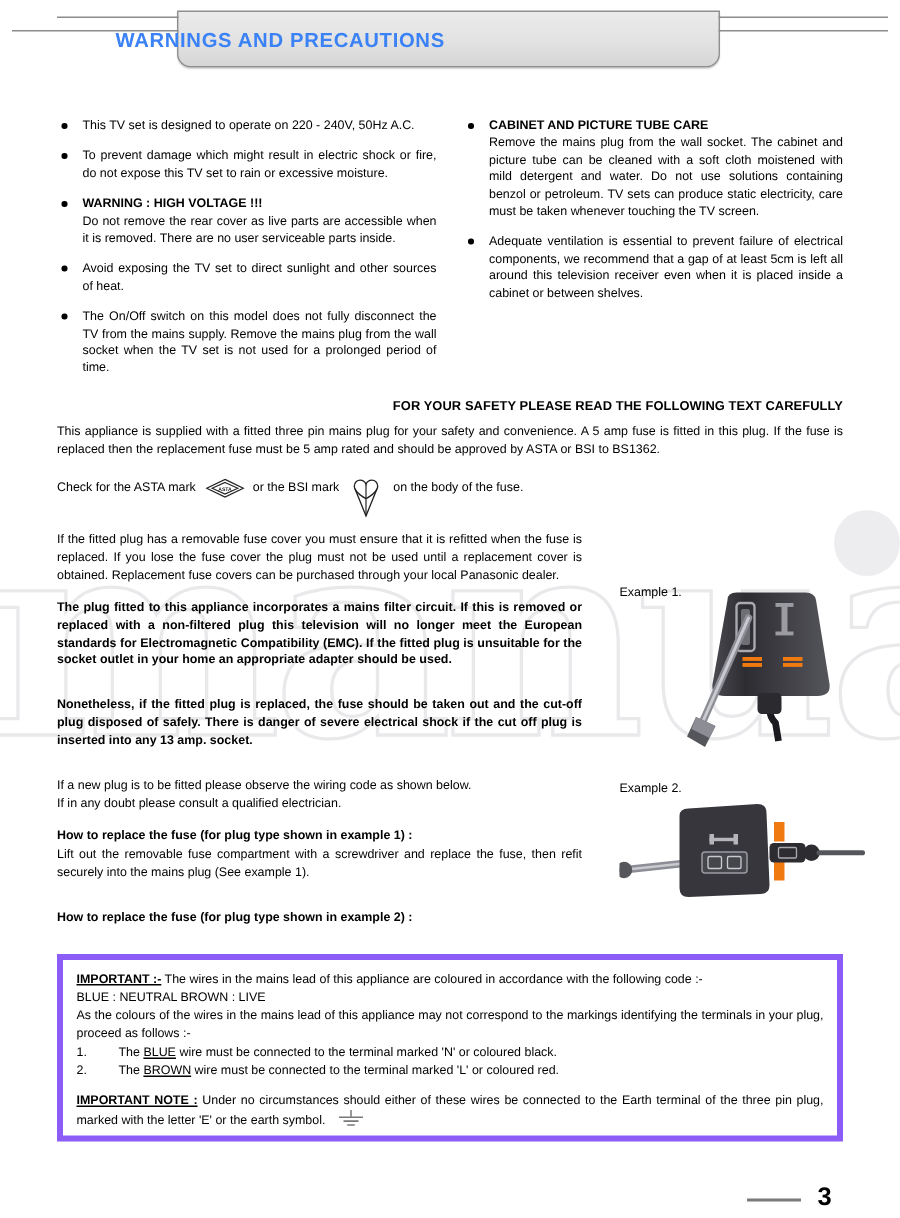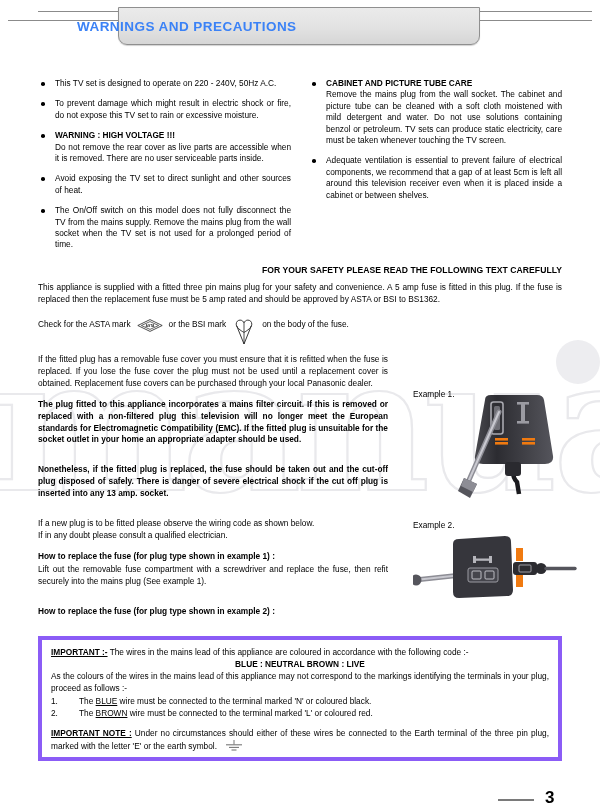--- a/index.html
+++ b/index.html
@@ -181,21 +181,21 @@
     border:4px solid #8b5cf6;
     box-sizing:border-box;
     padding:7px 9px 0 9px;
   }
   .imp-box p{
     margin:0;
     font-size:8.3px;
     line-height:11.9px;
     text-align:justify;
   }
-  .imp-box p.ctr{text-align:center;font-weight:bold;}
+  .imp-box p.ctr{}
   .imp-box p.left{text-align:left;}
   .u{text-decoration:underline;}
   .bu{font-weight:bold;text-decoration:underline;}
   .num-row{display:flex;font-size:8.3px;line-height:12.6px;}
   .num-row .n{width:28px;flex:none;}
   .spacer{height:8px;}
 
   .earth-sym{
     display:inline-block;
     width:22px;height:12px;

